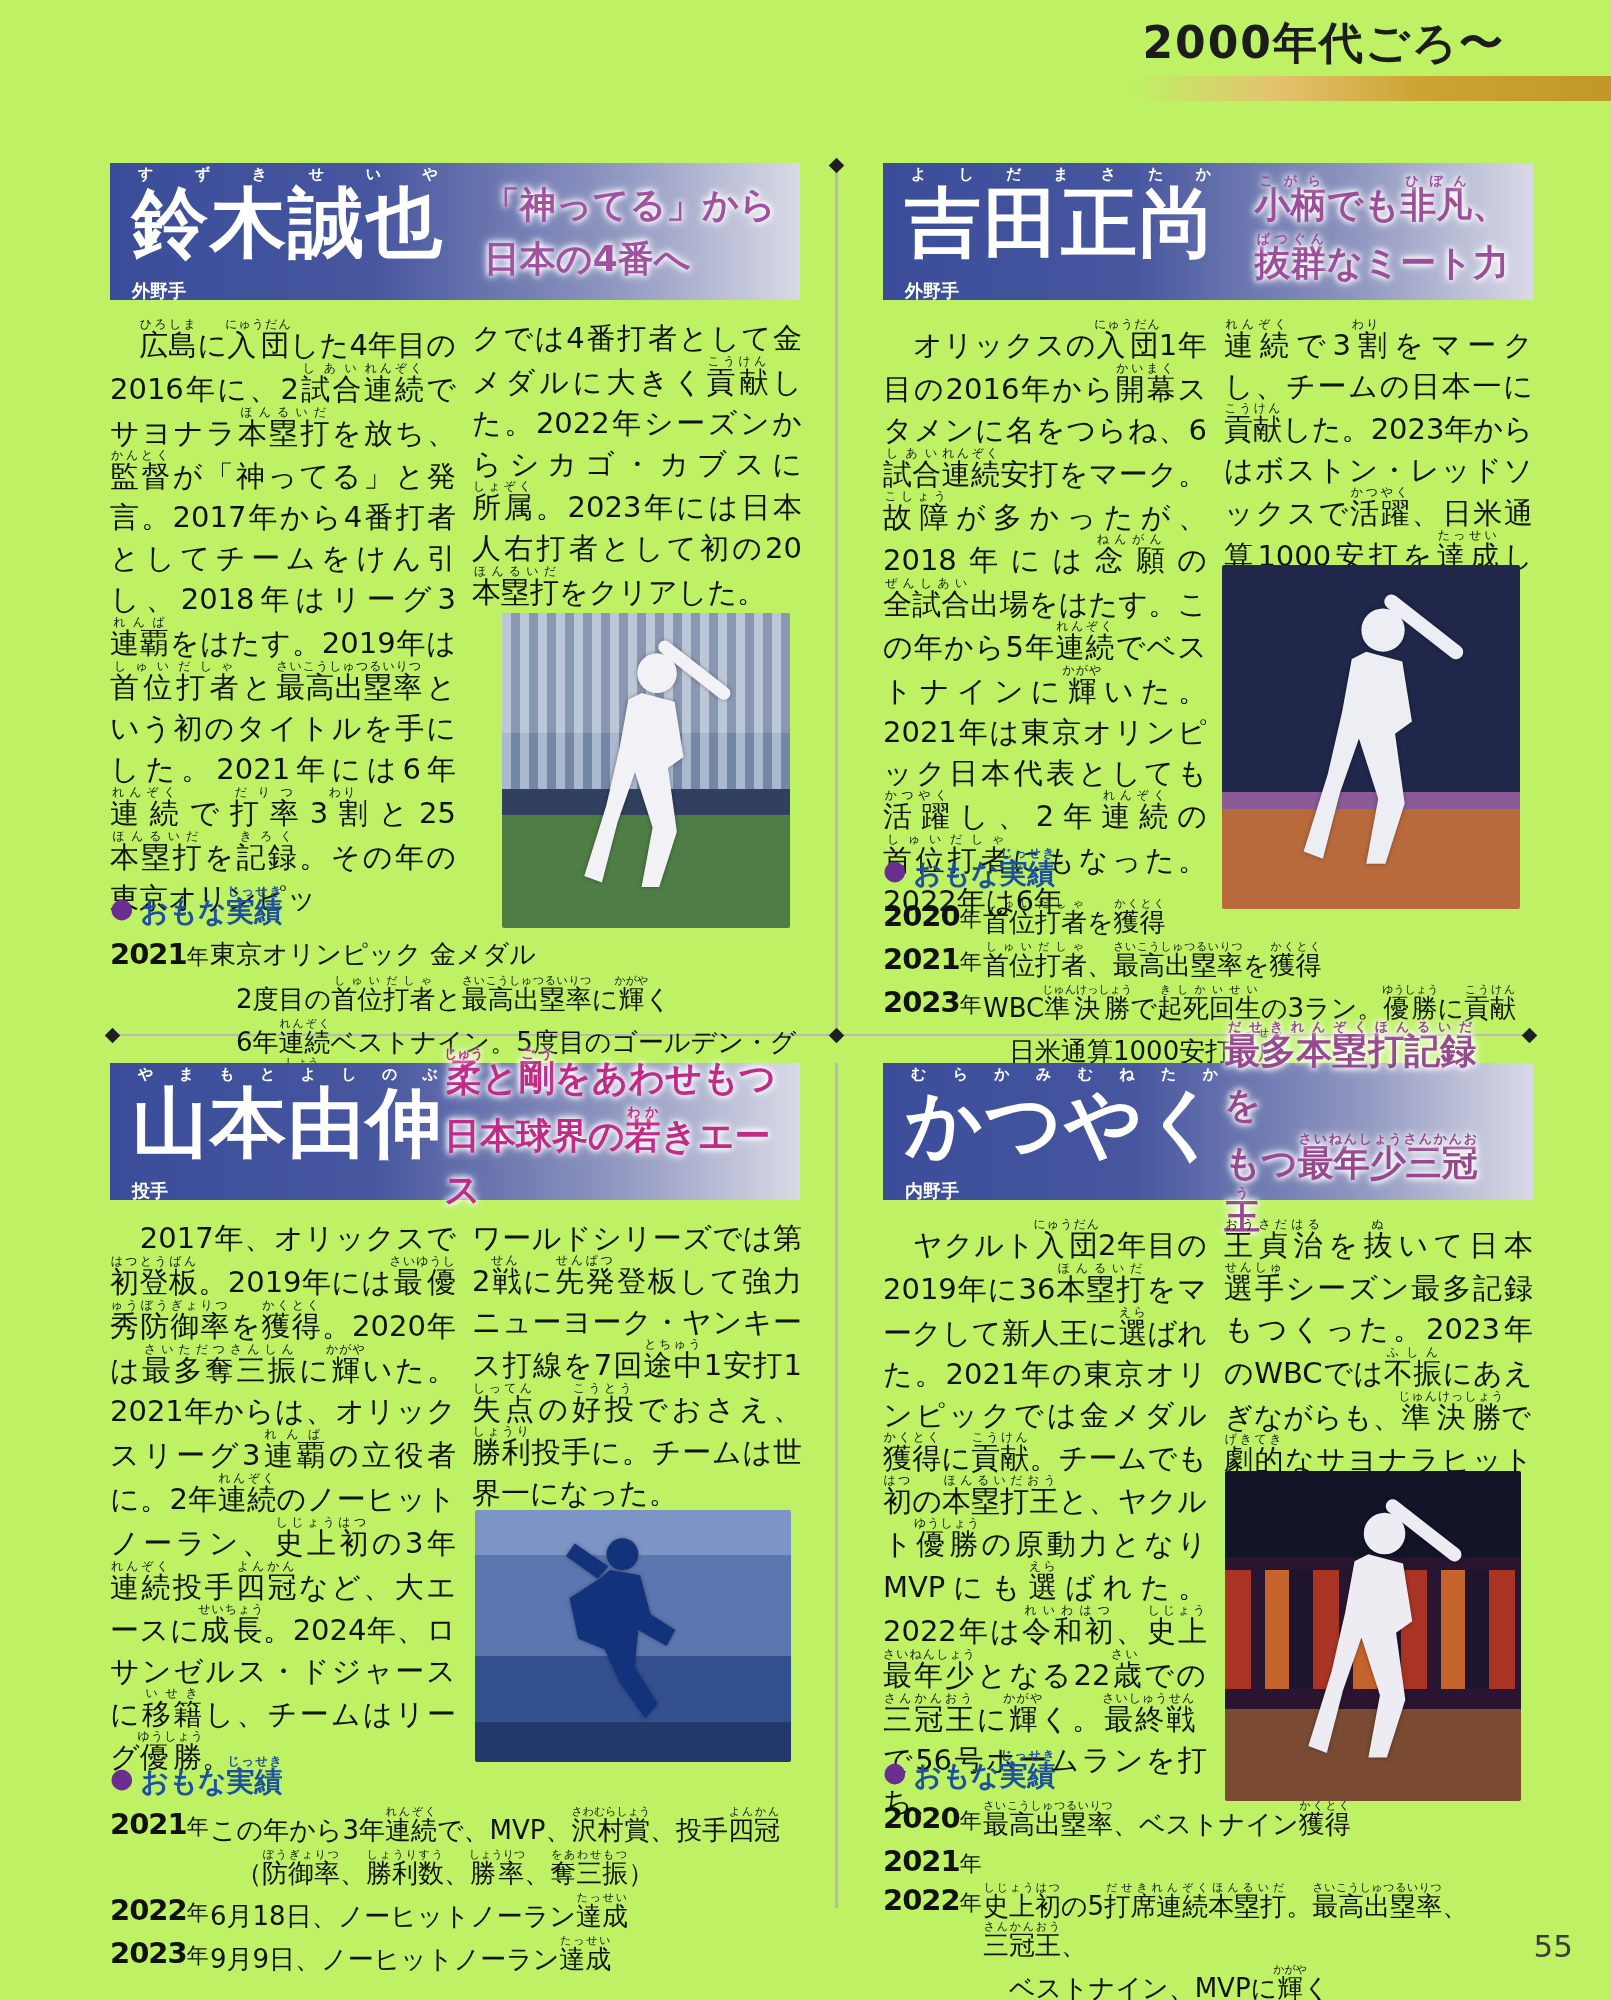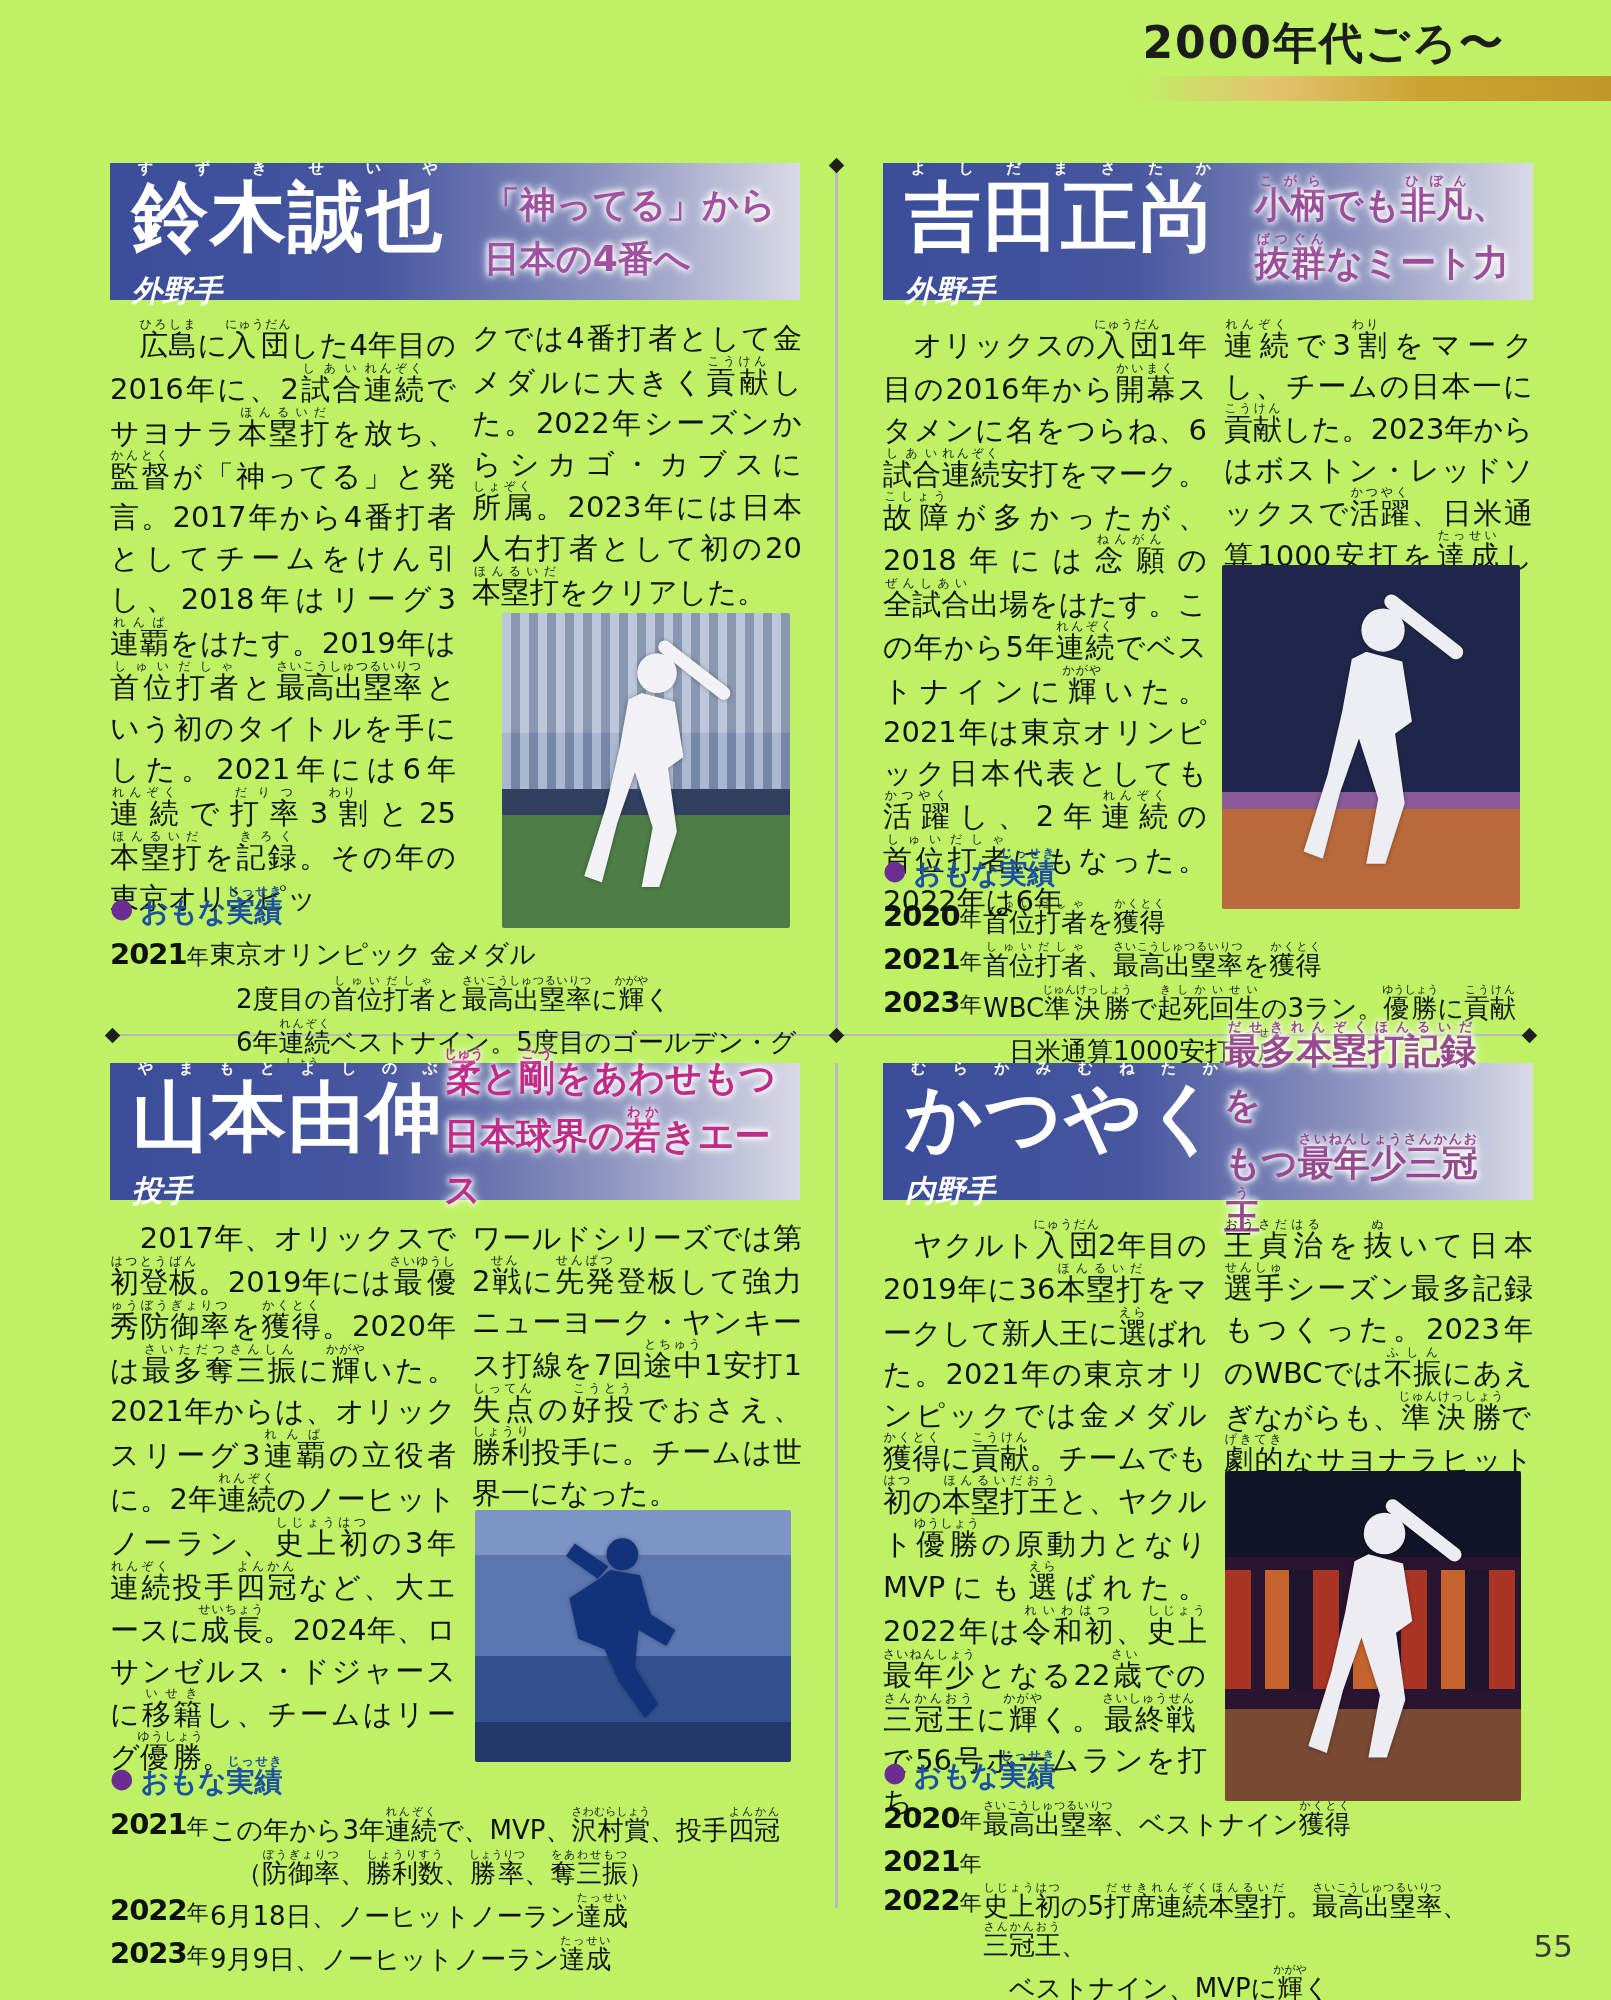--- a/index.html
+++ b/index.html
@@ -28,21 +28,21 @@
   .card-yoshida{left:883px;top:163px;width:650px;height:872px;}
   .card-yamamoto{left:110px;top:1063px;width:690px;height:900px;}
   .card-murakami{left:883px;top:1063px;width:650px;height:900px;}
 
   .hdr{position:absolute;left:0;top:0;right:0;height:137px;display:flex;align-items:center;
        background:linear-gradient(90deg,#3b4d9a 0%,#46569f 38%,#8d94bf 72%,#d9dae6 100%);}
   .namebox{padding-left:22px;display:inline-block;}
   .name-kana{display:flex;justify-content:space-between;color:#fff;font-size:15px;font-weight:bold;
              padding:4px 6px 2px 6px;line-height:1;}
   .name{font-size:76px;font-weight:bold;color:#fff;line-height:1.02;white-space:nowrap;letter-spacing:2px;}
-  .pos{font-size:30px;color:#fff;font-weight:bold;margin-top:21px;line-height:1;font-style:italic;}
+  .pos{font-size:18px;color:#fff;font-weight:bold;margin-top:21px;line-height:1;}
   .catch{margin-left:auto;padding-right:24px;font-size:36px;font-weight:bold;line-height:1.5;
          text-shadow:0 0 6px #fff,0 0 6px #fff,0 0 12px #fff;}
   .catch rt{font-size:13px;font-weight:bold;}
 
   
   .col{position:absolute;top:155px;font-size:29px;line-height:41px;color:#111;text-align:justify;}
   .col rt{font-size:12px;letter-spacing:1px;line-height:1;}
   .col1{left:0;width:346px;}
   .col2{left:362px;width:330px;}
   .card-yoshida .col1,.card-murakami .col1{width:324px;}

